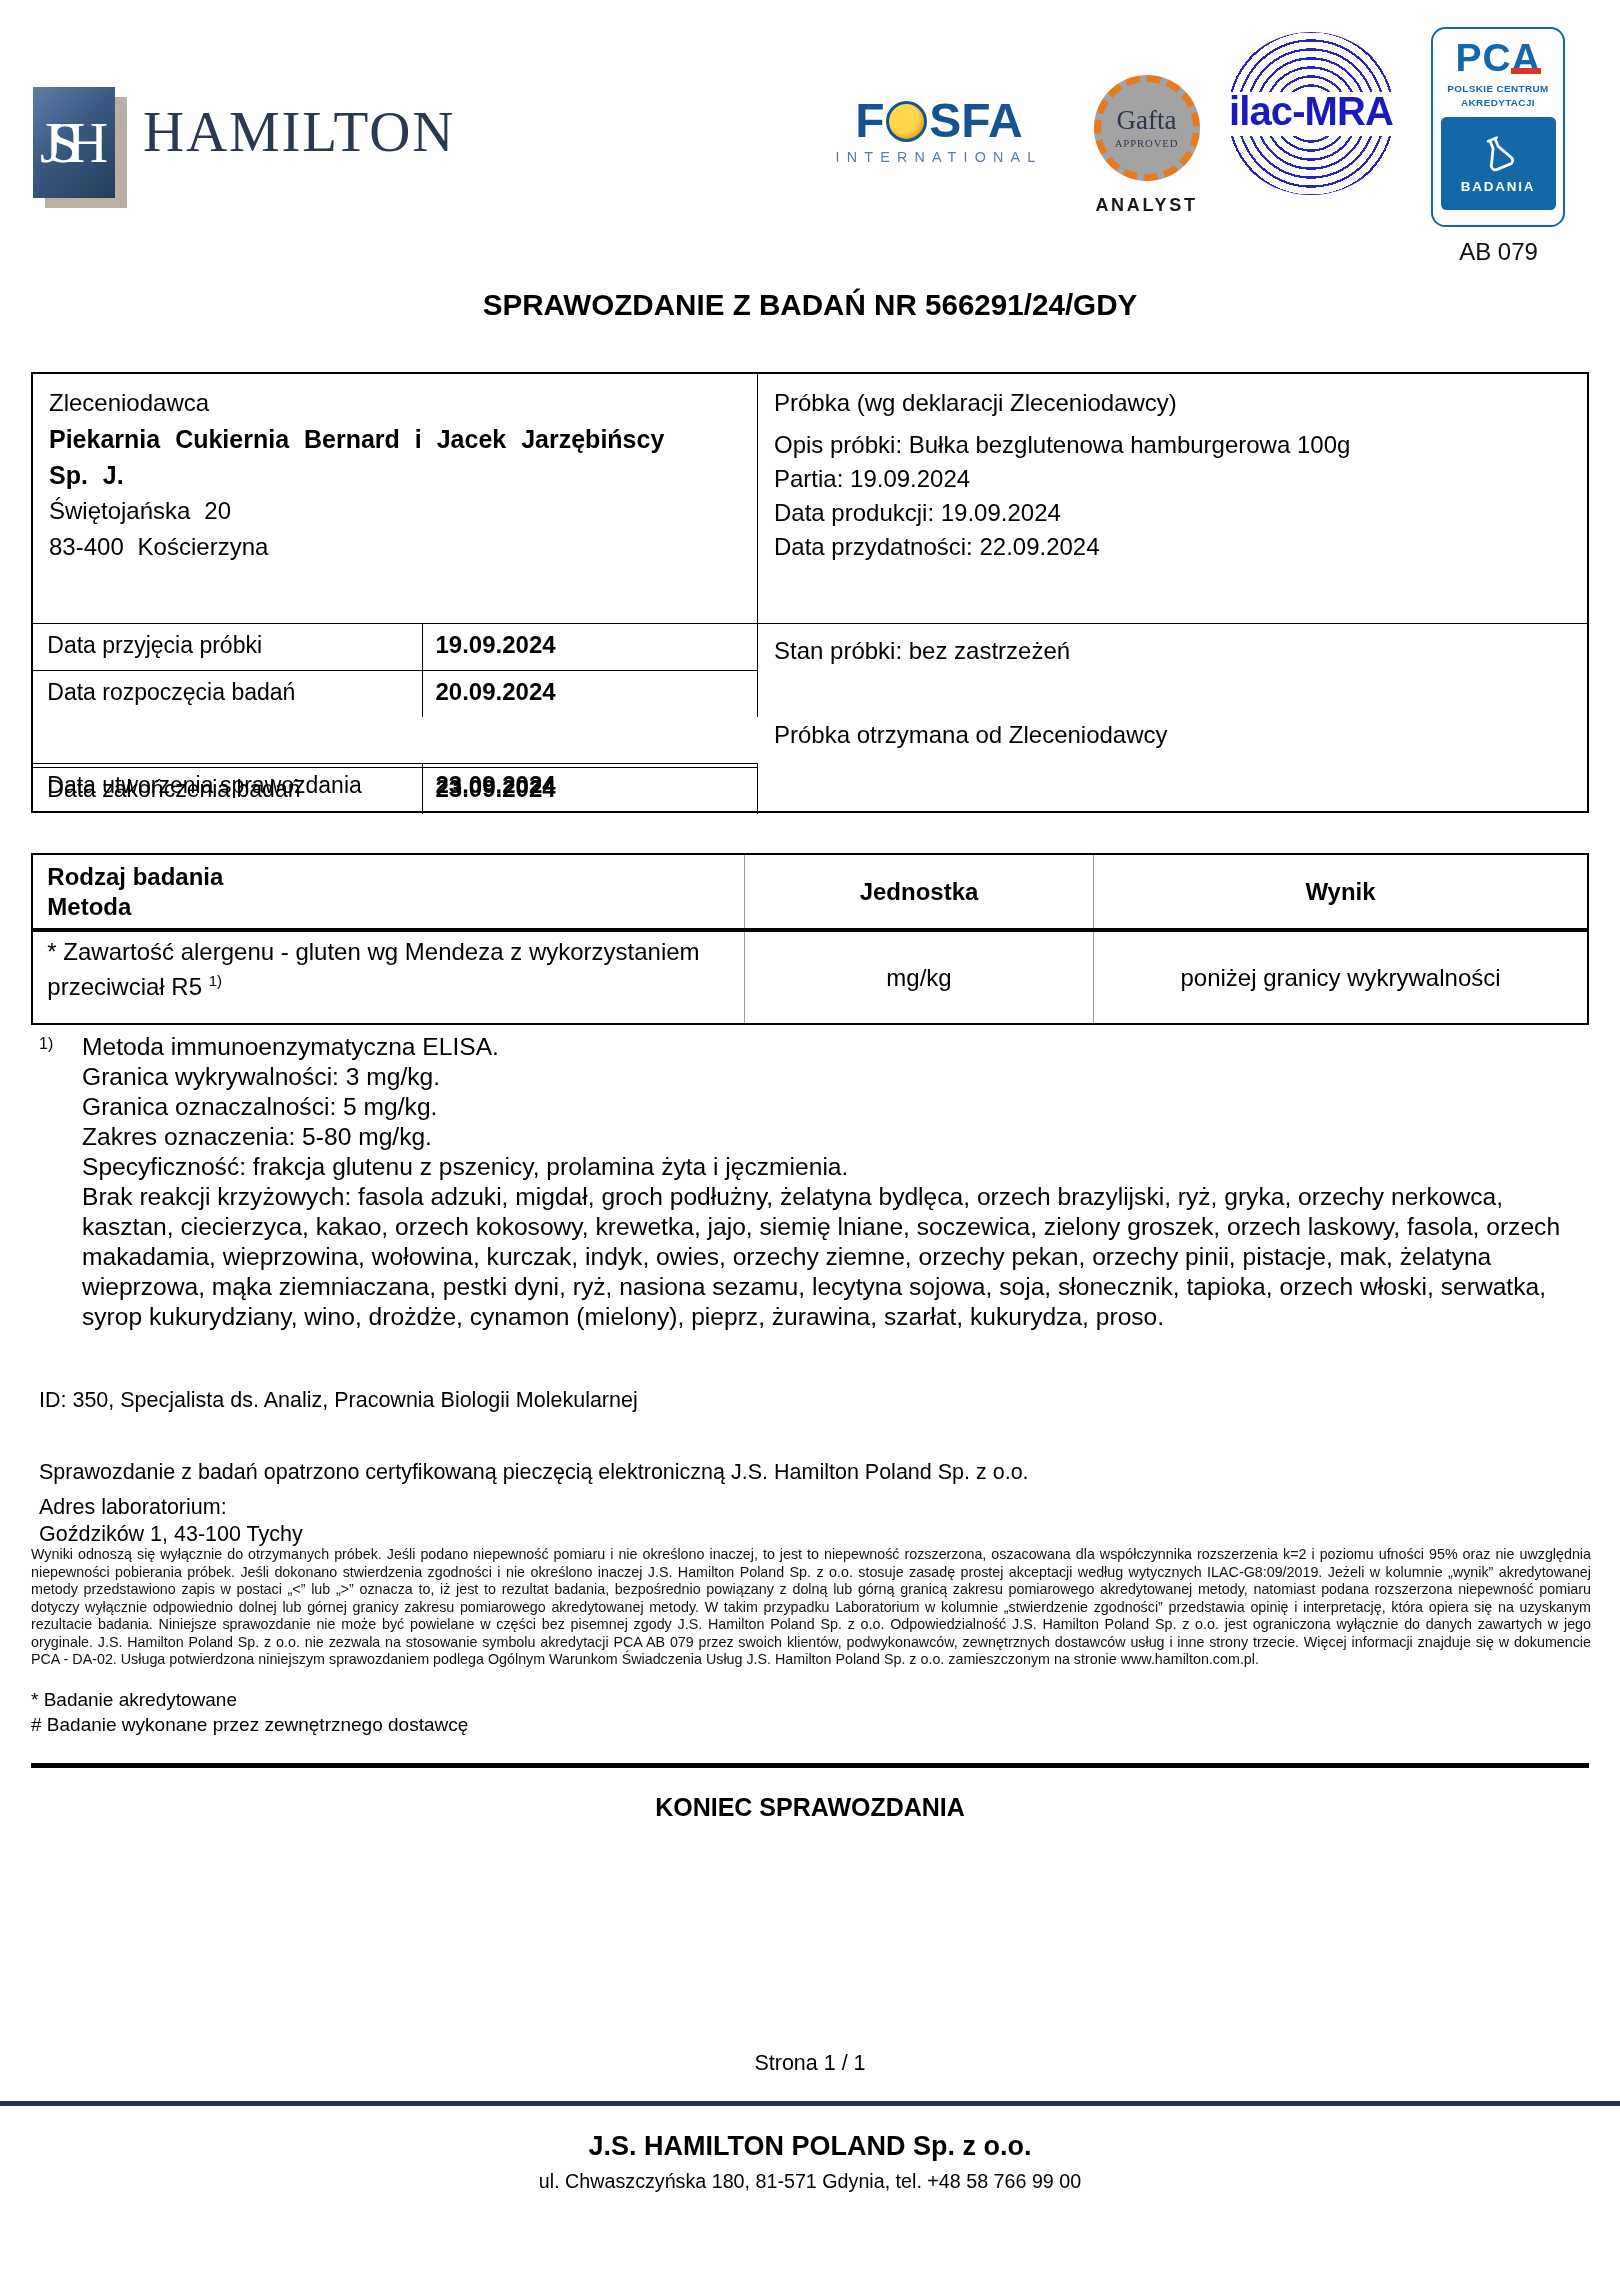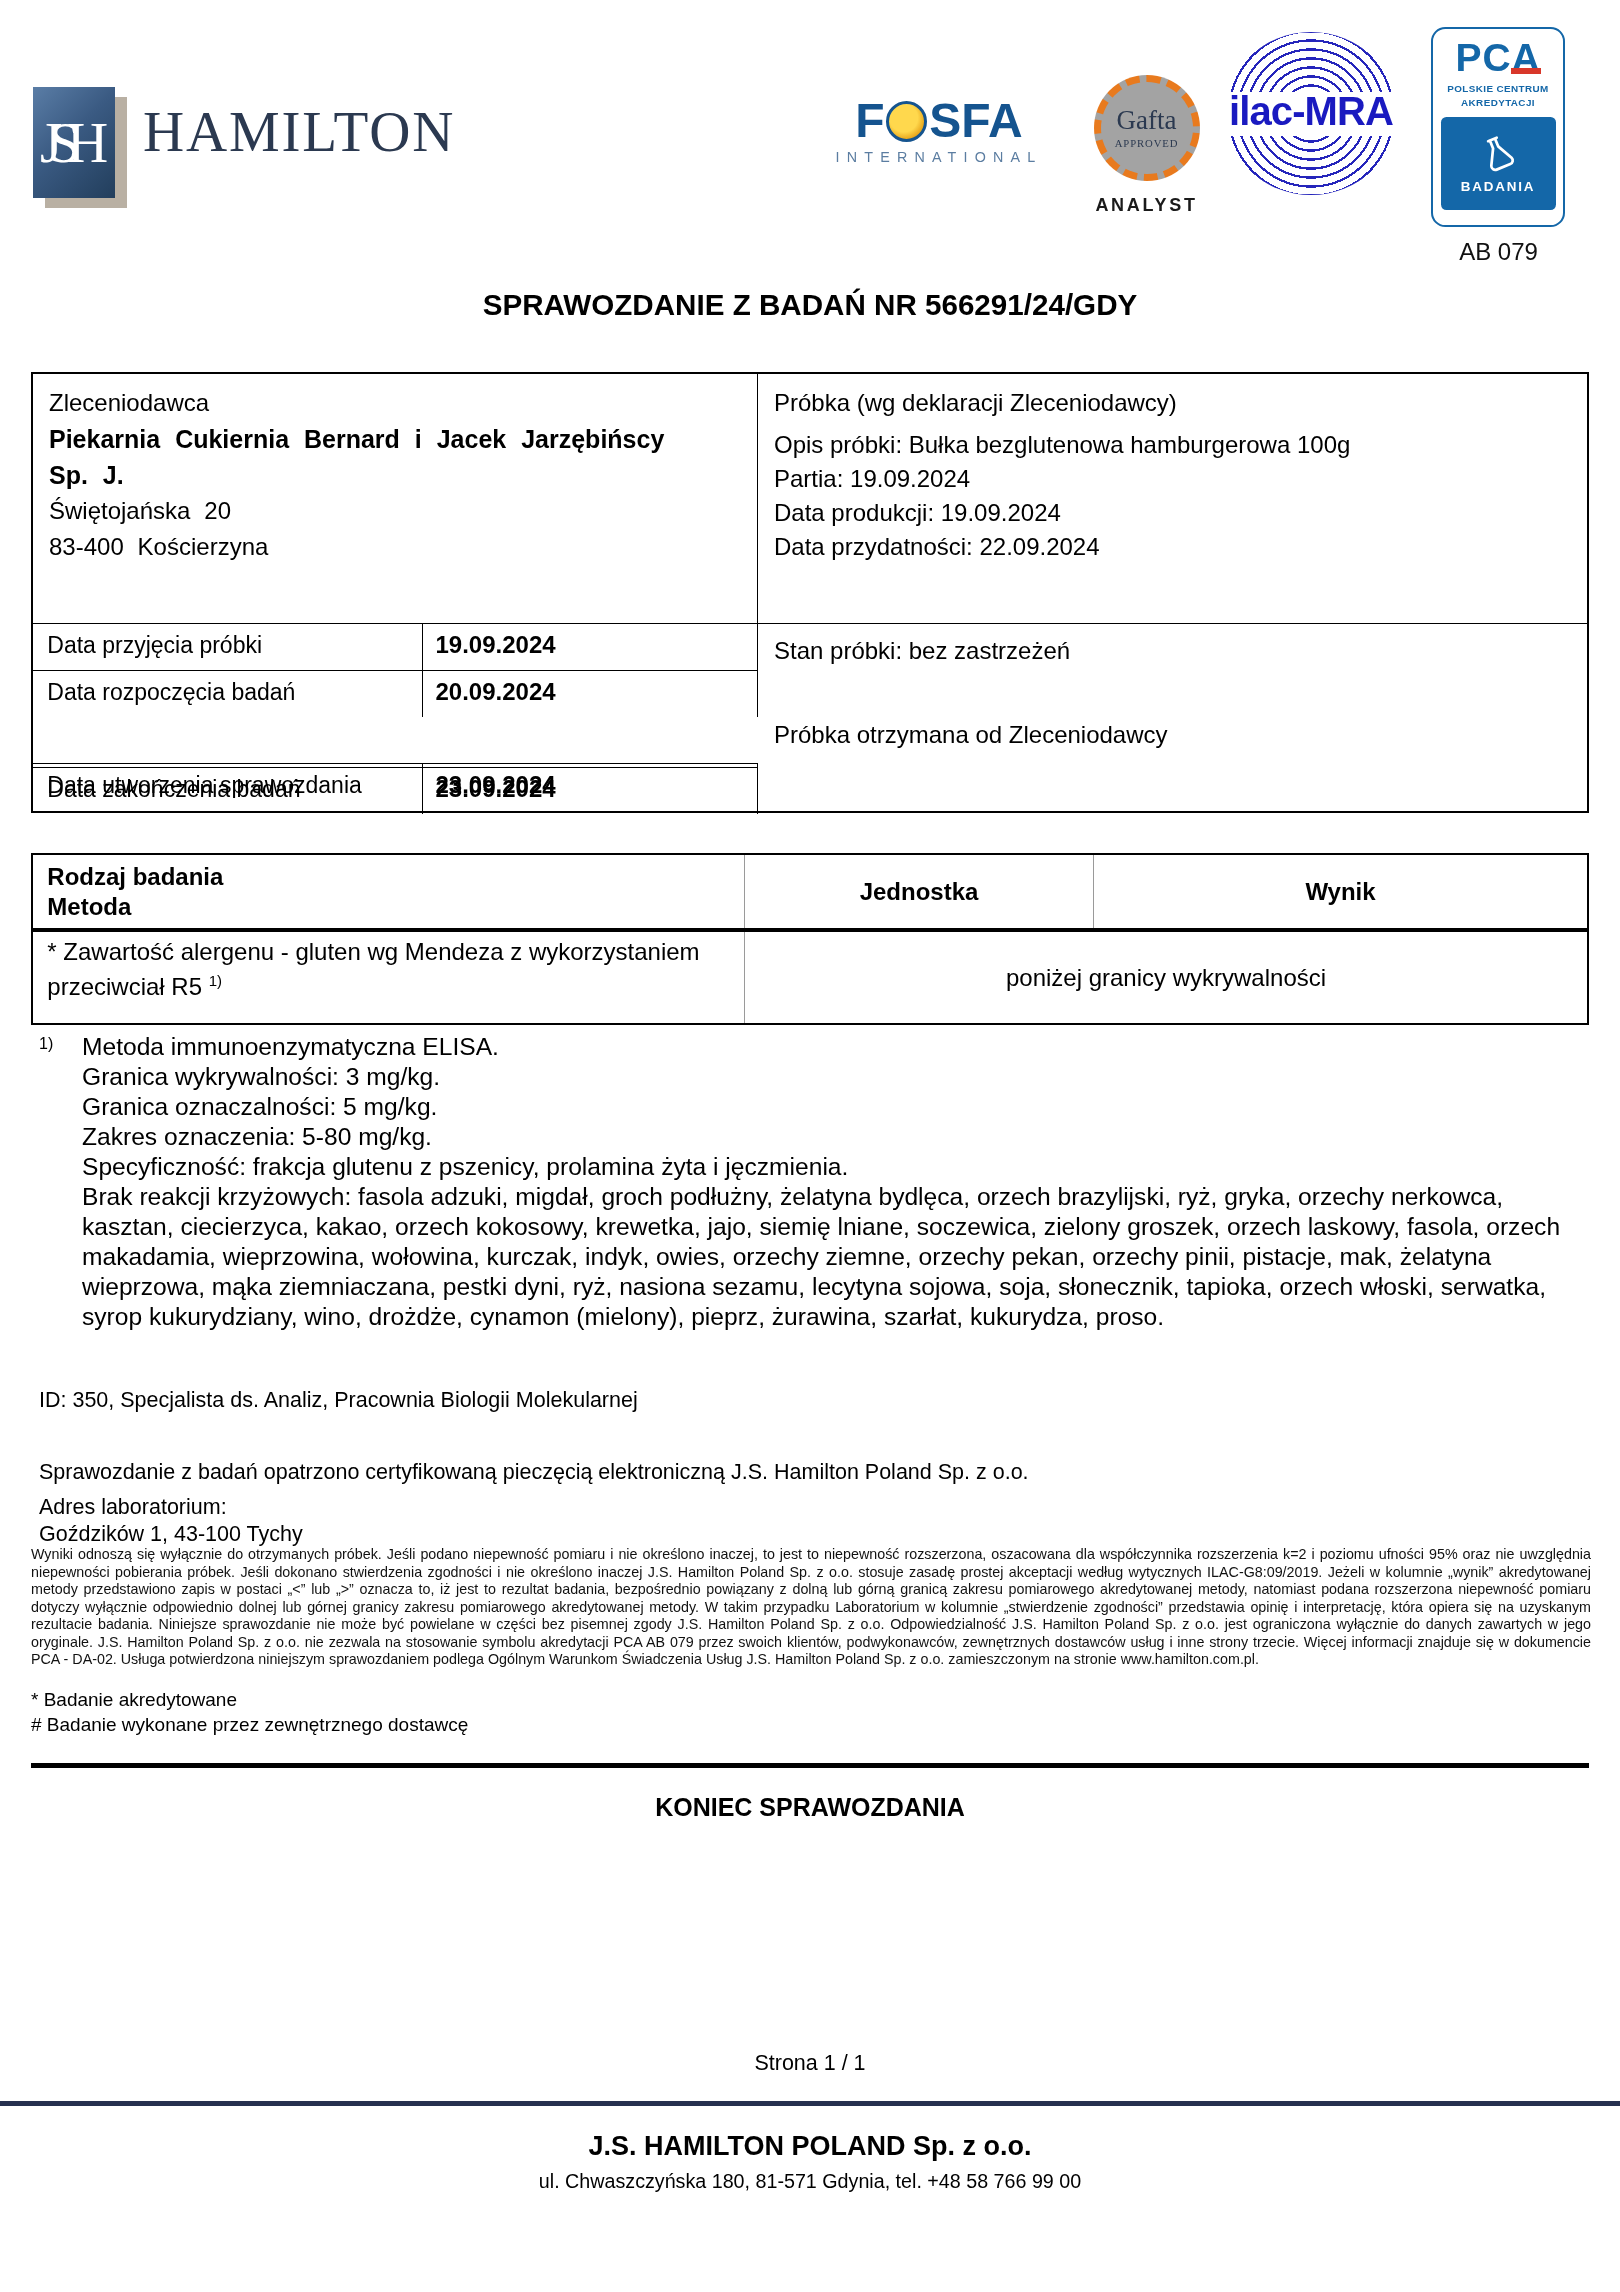--- a/index.html
+++ b/index.html
@@ -230,20 +230,21 @@
         <div>Rodzaj badania</div>
         <div>Metoda</div>
       </div>
       <div class="t2-c2">Jednostka</div>
       <div class="t2-c3">Wynik</div>
     </div>
     <div class="t2-body">
       <div class="t2-c1">
         <span>* Zawartość alergenu - gluten wg Mendeza z wykorzystaniem przeciwciał R5 </span><span class="sup">1)</span>
       </div>
+      <div class="t2-c2">mg/kg</div>
       <div class="t2-c3">poniżej granicy wykrywalności</div>
     </div>
   </div>
 
   <div class="footnote">
     <div class="fn-marker">1)</div>
     <div class="fn-body">
       <div>Metoda immunoenzymatyczna ELISA.</div>
       <div>Granica wykrywalności: 3 mg/kg.</div>
       <div>Granica oznaczalności: 5 mg/kg.</div>

